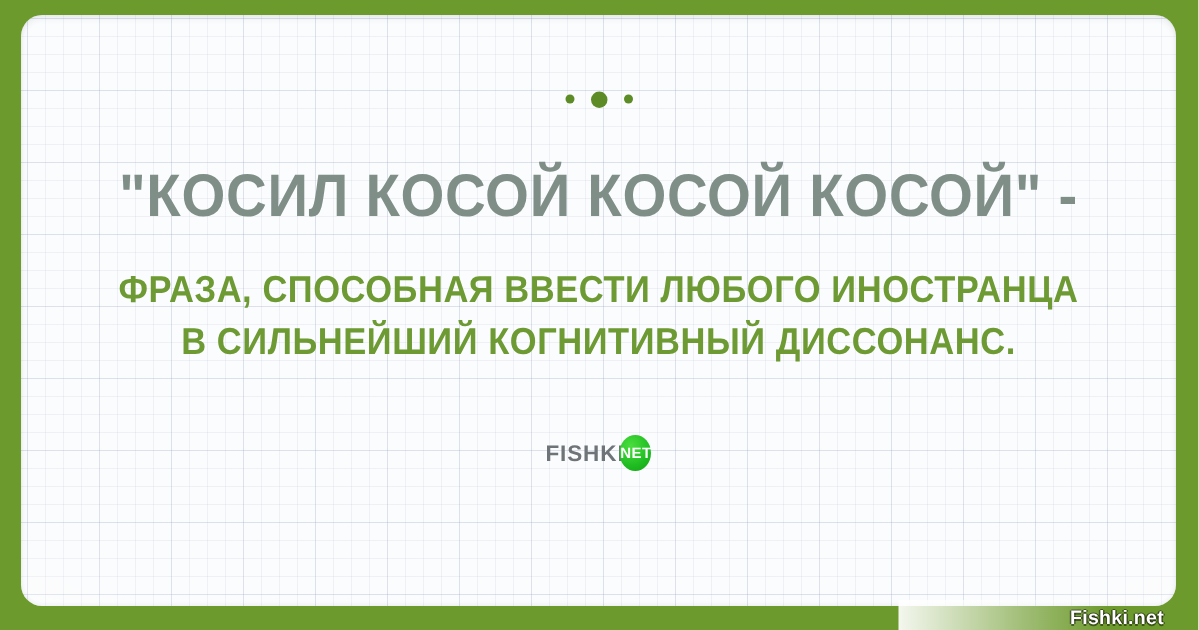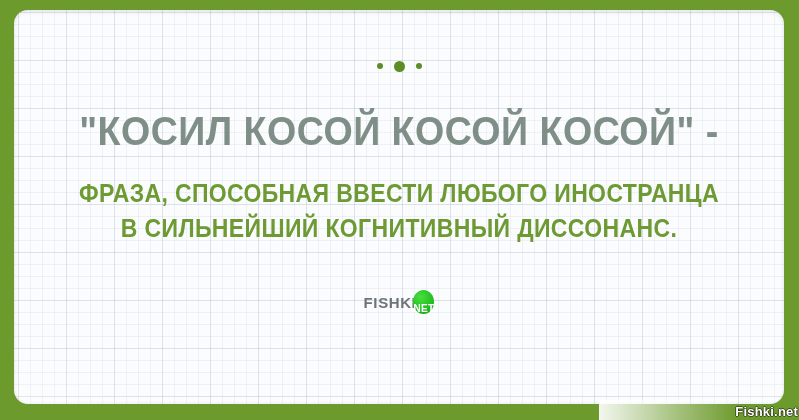--- a/index.html
+++ b/index.html
@@ -133,36 +133,36 @@
     letter-spacing: 0.6px;
     color: #6f7478;
   }
   .logo-badge {
     width: 21px;
     height: 24px;
     border-radius: 50%;
     background: #22c024;
     background-image: radial-gradient(circle at 36% 30%, #4ade3e 0%, #20bd22 60%, #12a314 100%);
     display: flex;
-    align-items: flex-end;
+    align-items: center;
     justify-content: center;
     margin-left: -3px;
   }
   .logo-badge span {
     font-family: "Liberation Sans", sans-serif;
     font-weight: bold;
     font-size: 10px;
     letter-spacing: 0.3px;
     color: #ffffff;
   }
 
   
   .watermark {
     position: absolute;
-    right: 1px;
+    right: 23px;
     bottom: 1px;
     z-index: 5;
     font-family: "Liberation Sans", sans-serif;
     font-weight: bold;
     font-size: 13px;
     letter-spacing: 0.2px;
     color: #ffffff;
     text-shadow:
        1px 0 0 rgba(0,0,0,0.45),
       -1px 0 0 rgba(0,0,0,0.45),

